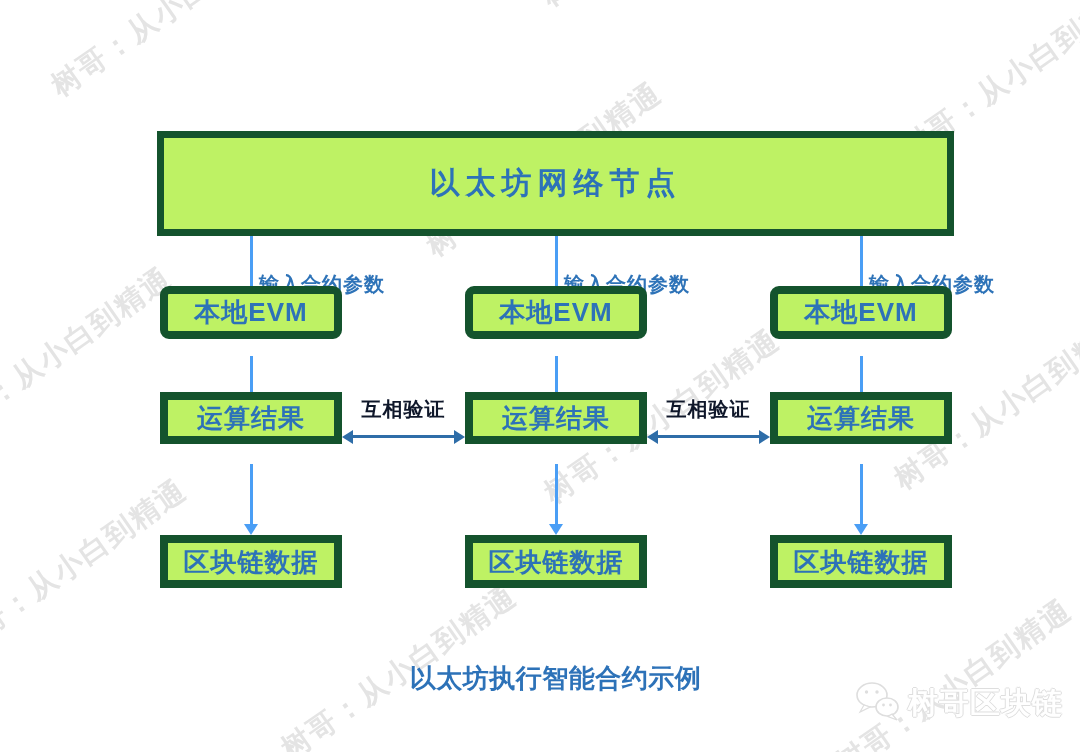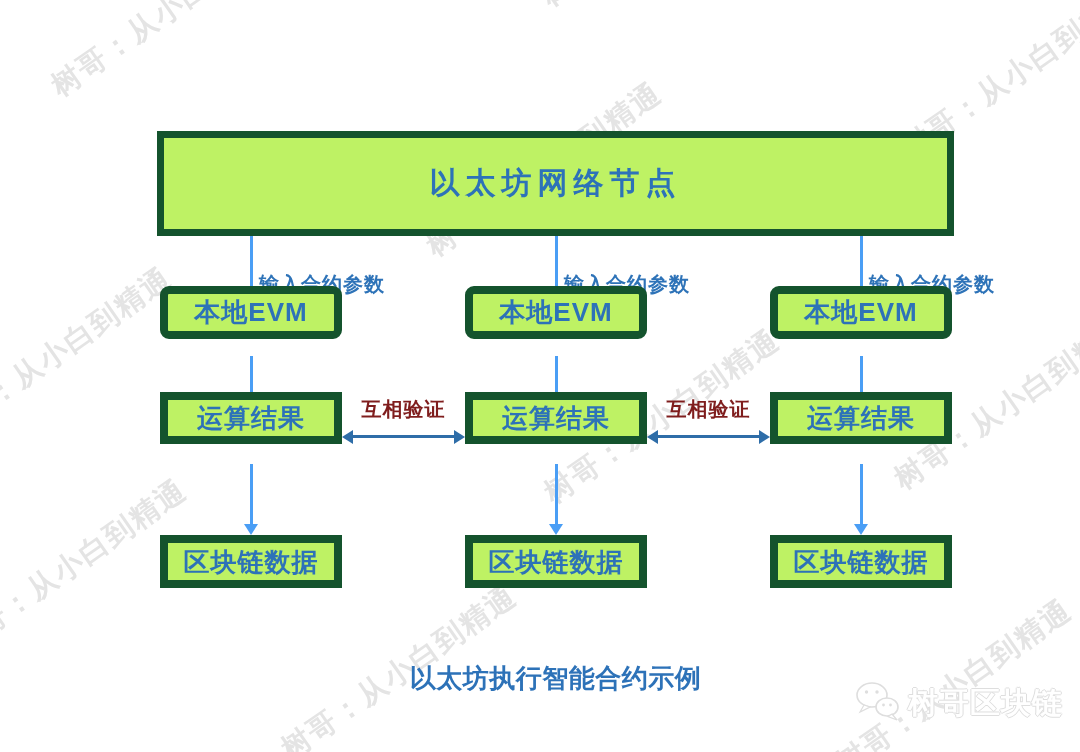--- a/index.html
+++ b/index.html
@@ -59,21 +59,21 @@
                     background:#2e6da8; }
   .arrow-h .head-l { position:absolute; left:0; top:0; width:0; height:0;
                      border-top:7px solid transparent; border-bottom:7px solid transparent;
                      border-right:11px solid #2e6da8; }
   .arrow-h .head-r { position:absolute; right:0; top:0; width:0; height:0;
                      border-top:7px solid transparent; border-bottom:7px solid transparent;
                      border-left:11px solid #2e6da8; }
   .ah-1 { left:342px; } .ah-2 { left:647px; }
 
   .verify-label { position:absolute; top:396px; width:123px; text-align:center;
-                  font-size:20px; font-weight:bold; color:#7f1d1d; letter-spacing:1px; }
+                  font-size:20px; font-weight:bold; color:#0f172a; letter-spacing:1px; }
   .vl-1 { left:342px; } .vl-2 { left:647px; }
 
   
   .caption { position:absolute; left:157px; top:661px; width:797px;
              text-align:center; font-size:26px; font-weight:bold; color:#2d72b8;
              letter-spacing:0.5px; }
 
   
   .logo { position:absolute; left:854px; top:680px; display:flex;
           align-items:center; gap:6px; }

